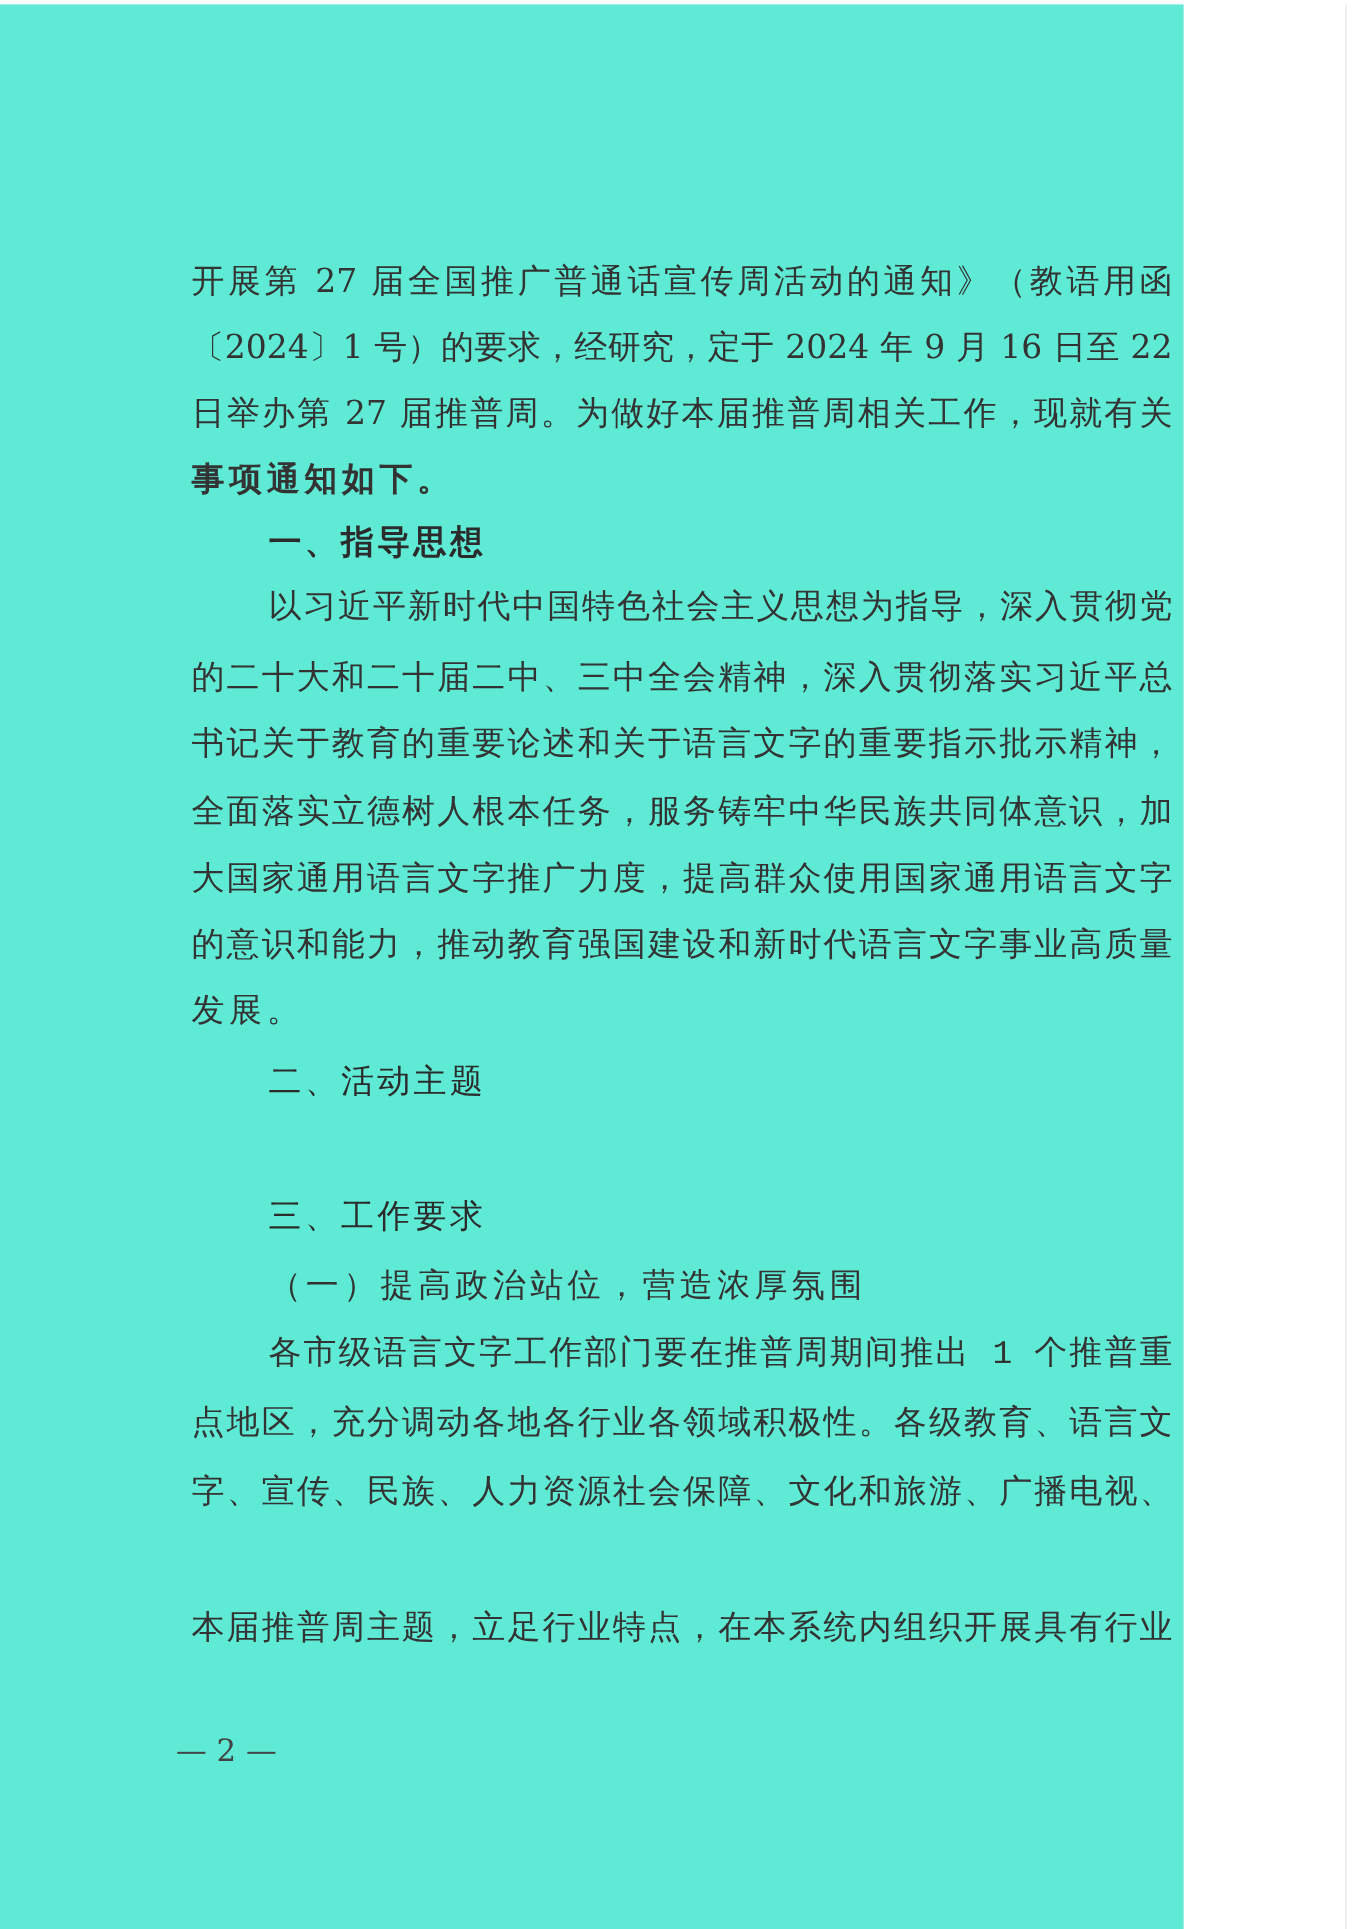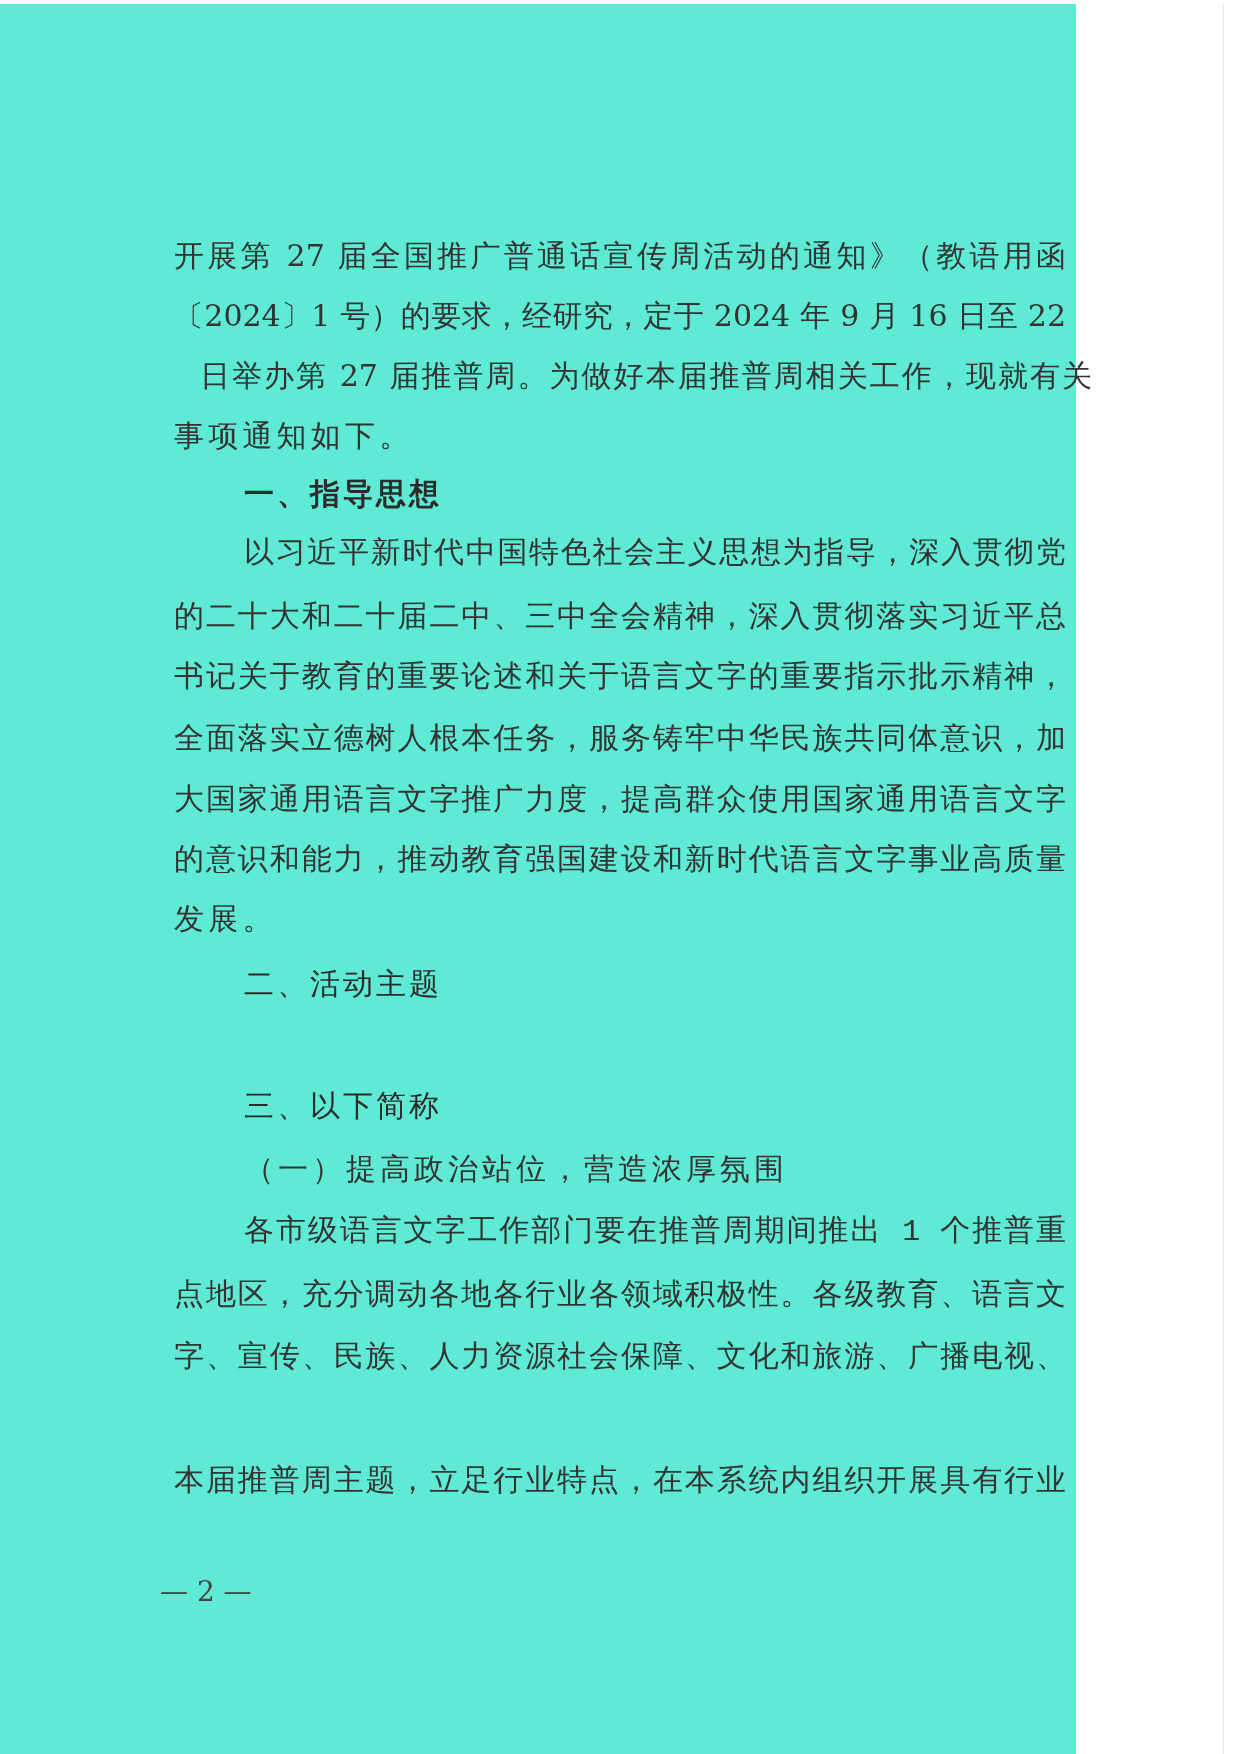--- a/index.html
+++ b/index.html
@@ -78,35 +78,35 @@
   }
 </style>
 </head>
 <body>
 
 <div class="page">
   <div class="right-edge"></div>
 
   <div class="line justify" style="top:232px;">开展第 27 届全国推广普通话宣传周活动的通知》（教语用函</div>
   <div class="line justify" style="top:292px;">〔2024〕1 号）的要求，经研究，定于 2024 年 9 月 16 日至 22</div>
-  <div class="line justify" style="top:352px;margin-left:26px;">日举办第 27 届推普周。为做好本届推普周相关工作，现就有关</div>
-  <div class="line" style="top:412px;">事项通知如下。</div>
+  <div class="line justify" style="top:352px;">日举办第 27 届推普周。为做好本届推普周相关工作，现就有关</div>
+  <div class="line" style="top:412px;font-weight:bold;">事项通知如下。</div>
 
   <div class="line indent heading" style="top:470px;font-weight:bold;">一、指导思想</div>
 
   <div class="line indent justify" style="top:530px;">以习近平新时代中国特色社会主义思想为指导，深入贯彻党</div>
   <div class="line justify" style="top:592px;">的二十大和二十届二中、三中全会精神，深入贯彻落实习近平总</div>
   <div class="line justify" style="top:652px;">书记关于教育的重要论述和关于语言文字的重要指示批示精神，</div>
   <div class="line justify" style="top:714px;">全面落实立德树人根本任务，服务铸牢中华民族共同体意识，加</div>
   <div class="line justify" style="top:775px;">大国家通用语言文字推广力度，提高群众使用国家通用语言文字</div>
   <div class="line justify" style="top:835px;">的意识和能力，推动教育强国建设和新时代语言文字事业高质量</div>
   <div class="line" style="top:895px;">发展。</div>
 
   <div class="line indent heading" style="top:960px;">二、活动主题</div>
-  <div class="line indent heading" style="top:1082px;">三、以下简称</div>
+  <div class="line indent heading" style="top:1082px;">三、工作要求</div>
   <div class="line indent subheading" style="top:1145px;">（一）提高政治站位，营造浓厚氛围</div>
 
   <div class="line indent justify" style="top:1208px;">各市级语言文字工作部门要在推普周期间推出 1 个推普重</div>
   <div class="line justify" style="top:1270px;">点地区，充分调动各地各行业各领域积极性。各级教育、语言文</div>
   <div class="line justify" style="top:1332px;">字、宣传、民族、人力资源社会保障、文化和旅游、广播电视、</div>
   <div class="line justify" style="top:1456px;">本届推普周主题，立足行业特点，在本系统内组织开展具有行业</div>
 
   <div class="page-number">— 2 —</div>
 </div>
 

